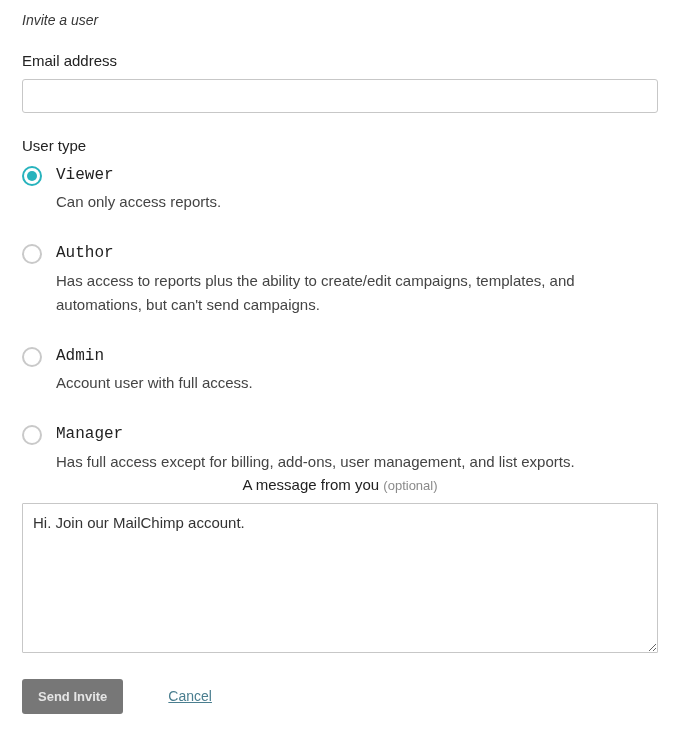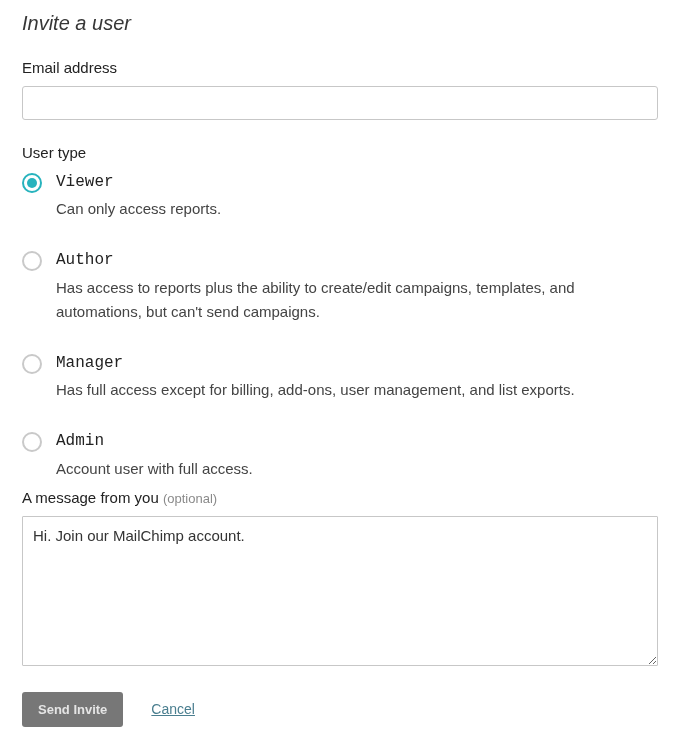--- a/index.html
+++ b/index.html
@@ -6,21 +6,21 @@
     body {
       font-family: "Helvetica Neue", Helvetica, Arial, sans-serif;
       background: #ffffff;
       color: #222;
       width: 680px;
       padding: 12px 22px 30px 22px;
     }
     .page-title {
       font-style: italic;
       font-weight: 400;
-      font-size: 20px;
+      font-size: 14px;
       color: #373737;
       margin-bottom: 24px;
     }
     .field-label {
       font-size: 15px;
       color: #222;
       margin-bottom: 10px;
       font-weight: 400;
     }
     .text-input {
@@ -80,22 +80,23 @@
     .radio-desc {
       font-size: 15px;
       color: #444;
       line-height: 1.6;
       margin-top: 4px;
     }
 
     .msg-label {
       font-size: 15px;
       color: #222;
-      margin-top: 8px;
+      margin-top: 2px;
       margin-bottom: 10px;
+      text-align: center;
     }
     .optional {
       font-size: 13px;
       color: #8a8a8a;
     }
     .textarea {
       width: 100%;
       height: 150px;
       border: 1px solid #c7c7c7;
       border-radius: 1px;
@@ -125,20 +126,21 @@
     }
     .btn-cancel {
       color: #4a7e8f;
       text-decoration: underline;
       font-size: 14px;
       cursor: pointer;
       background: none;
       border: none;
       font-family: inherit;
       padding: 0;
+      margin-left: 17px;
     }
   </style>
 </head>
 <body>
 
 
 
 <h2 class="page-title">Invite a user</h2>
 
 <div class="field-label">Email address</div>
@@ -164,30 +166,30 @@
     <span class="radio-outer"></span>
     <span class="radio-text">
       <div class="radio-title">Author</div>
       <div class="radio-desc">Has access to reports plus the ability to create/edit campaigns, templates, and automations, but can't send campaigns.</div>
     </span>
   </label>
 
   <label class="radio-row">
     <span class="radio-outer"></span>
     <span class="radio-text">
+      <div class="radio-title">Admin</div>
+      <div class="radio-desc">Account user with full access.</div>
+    </span>
+  </label>
+
+  <label class="radio-row">
+    <span class="radio-outer"></span>
+    <span class="radio-text">
       <div class="radio-title">Manager</div>
       <div class="radio-desc">Has full access except for billing, add-ons, user management, and list exports.</div>
-    </span>
-  </label>
-
-  <label class="radio-row">
-    <span class="radio-outer"></span>
-    <span class="radio-text">
-      <div class="radio-title">Admin</div>
-      <div class="radio-desc">Account user with full access.</div>
     </span>
   </label>
 
 </div>
 
 <div class="msg-label">
   <span>A message from you </span><span class="optional">(optional)</span>
 </div>
 <textarea class="textarea" style="">Hi. Join our MailChimp account.</textarea>
 

